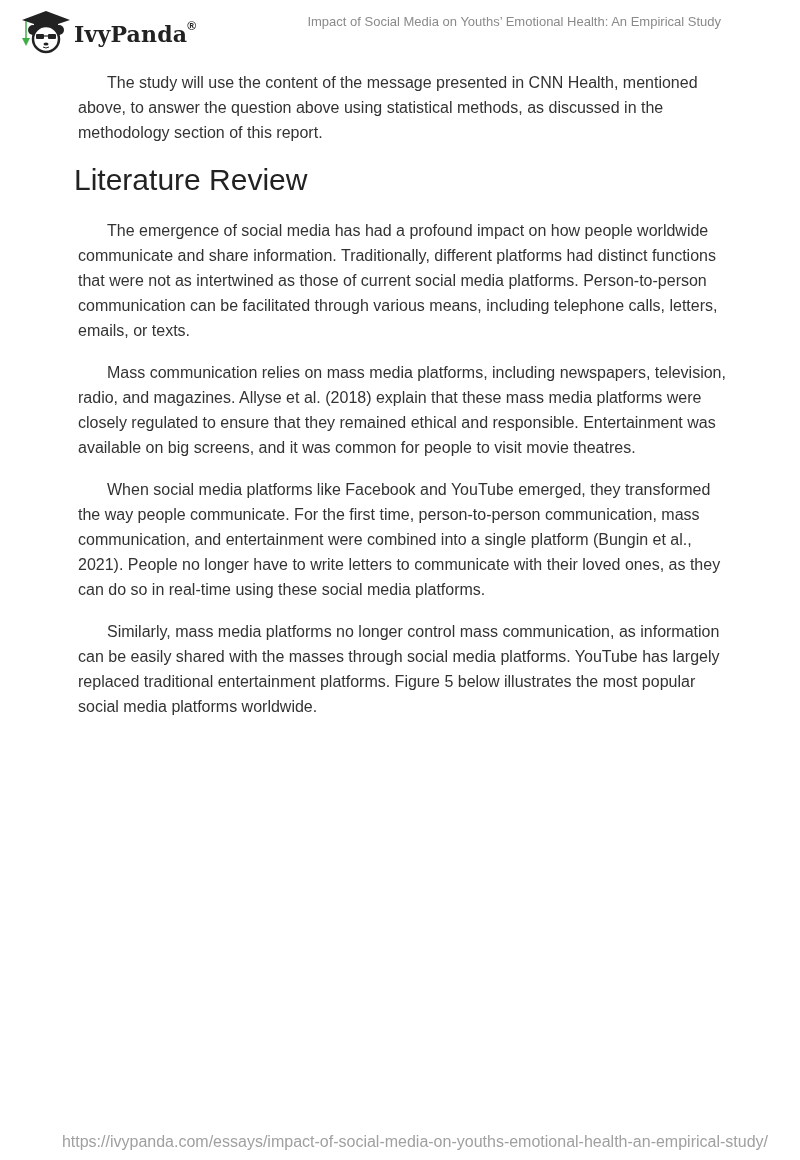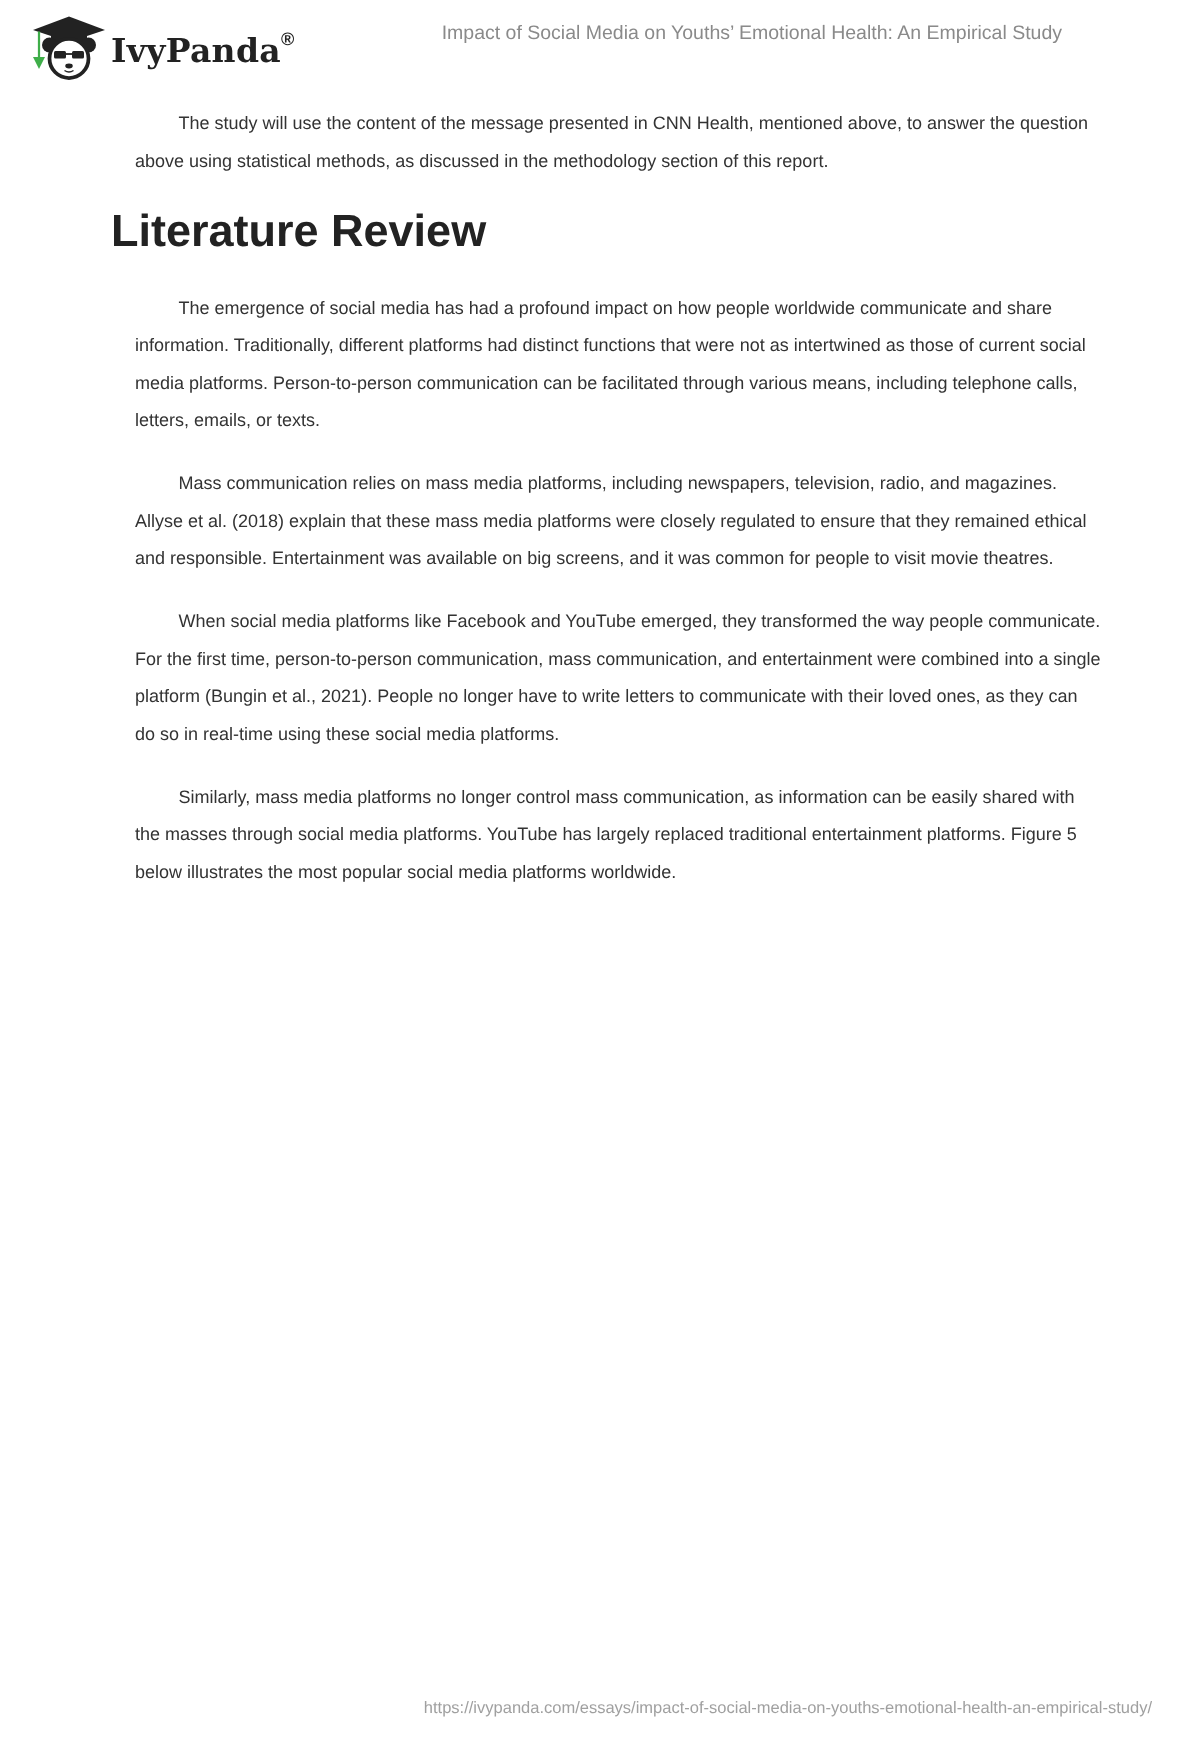--- a/index.html
+++ b/index.html
@@ -3,25 +3,25 @@
 <meta charset="utf-8">
 <style>
   html, body { margin: 0; padding: 0; background: #ffffff; }
   body { width: 800px; height: 1160px; position: relative; overflow: hidden;
          font-family: "Liberation Sans", sans-serif; color: #333333; }
   .header { position: absolute; left: 0; top: 0; width: 744px; height: 60px; }
   .logo { position: absolute; left: 16px; top: 8px; display: flex; align-items: center; }
   .logo-icon { width: 56px; height: 46px; }
   .logo-text { font-family: "DejaVu Serif", serif; font-weight: bold; font-size: 22px; color: #222; margin-left: 2px; margin-top: 6px; letter-spacing: 0.2px; }
   .logo-text sup { font-size: 12px; font-family: "Liberation Sans", sans-serif; font-weight: bold; vertical-align: top; position: relative; top: -2px; }
-  .doc-title { position: absolute; right: 36px; top: 14px; font-size: 13px; color: #8a8a8a; text-align: center; }
+  .doc-title { position: absolute; right: 23px; top: 14px; font-size: 13px; color: #8a8a8a; text-align: center; }
   .content { position: absolute; left: 74px; top: 70px; width: 660px; }
-  p { margin: 0 0 17px 16px; font-size: 12px; line-height: 25px; color: #333; text-indent: 29px; }
-  h2 { margin: 8px 0 20px 0; font-size: 30px; font-weight: bold; color: #222; line-height: 36px; }
-  .footer-url { position: absolute; right: 32px; top: 1133px; font-size: 11px; color: #a0a0a0; }
+  p { margin: 0 0 17px 4px; font-size: 16px; line-height: 25px; color: #333; text-indent: 29px; }
+  h2 { margin: 8px 0 20px 0; font-size: 30px; font-weight: normal; color: #222; line-height: 36px; }
+  .footer-url { position: absolute; right: 32px; top: 1133px; font-size: 16px; color: #a0a0a0; }
 </style>
 </head>
 <body>
 
 <div class="header">
   <div class="logo">
     <svg class="logo-icon" viewBox="0 0 56 46">
 
       <polygon points="6,12 30,3 54,12 30,20" fill="#222"></polygon>
       <rect x="18" y="14" width="24" height="6" fill="#222"></rect>

